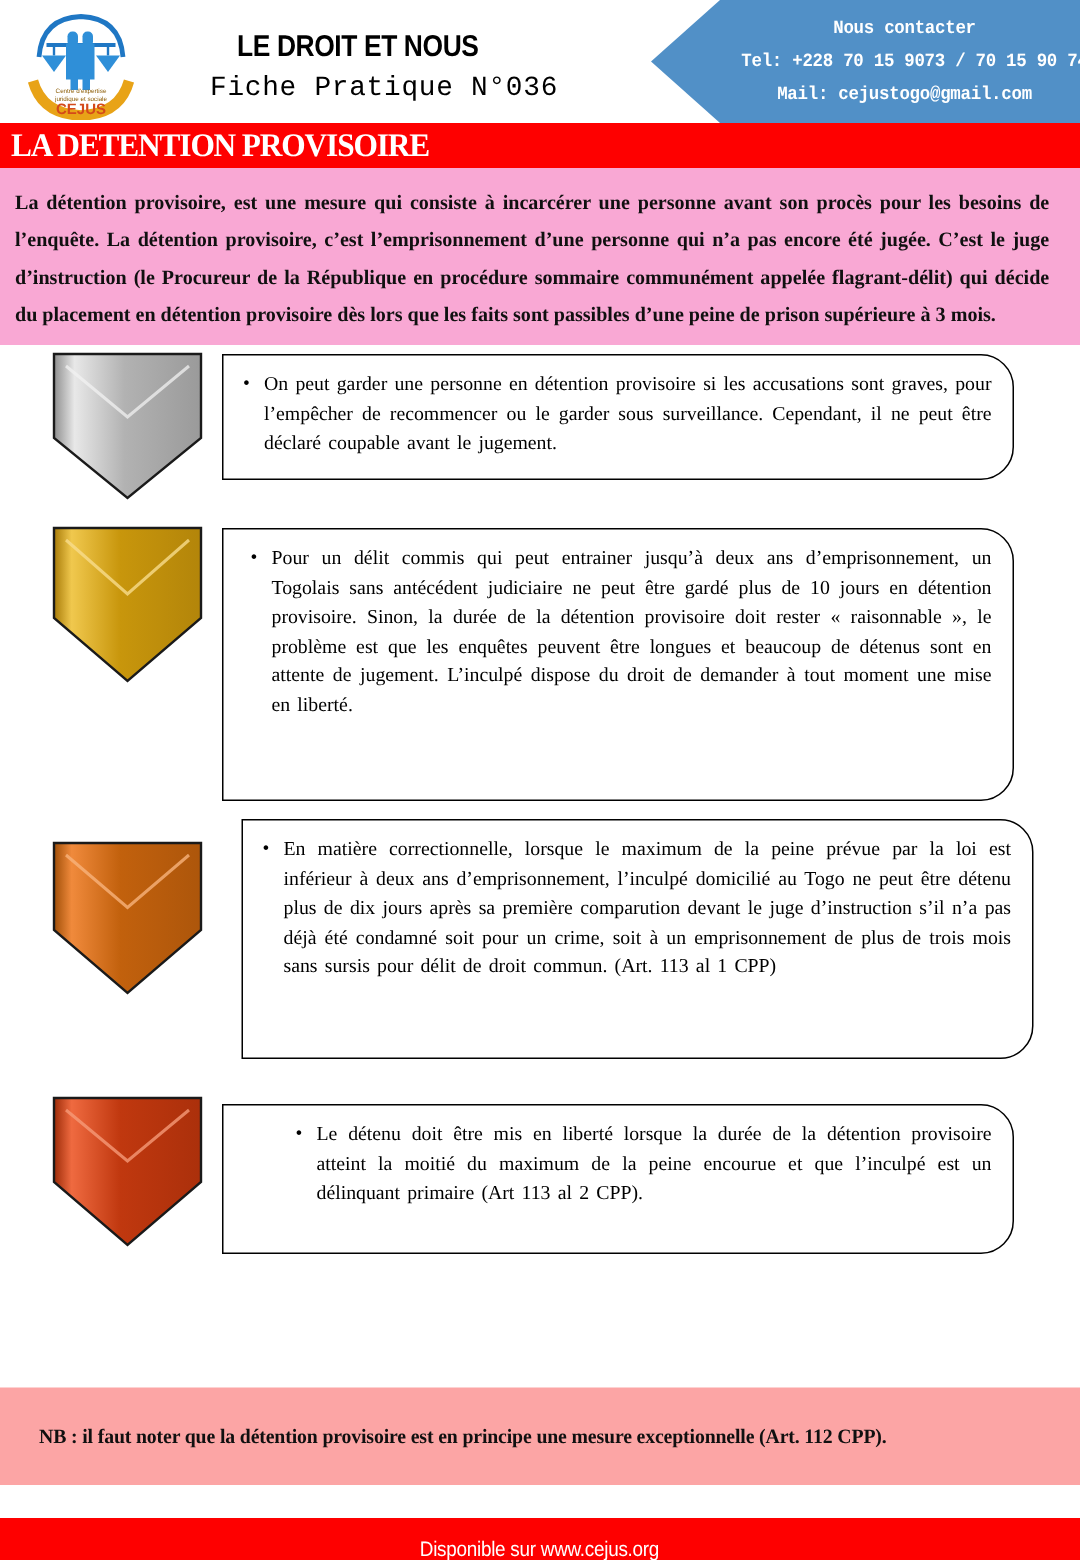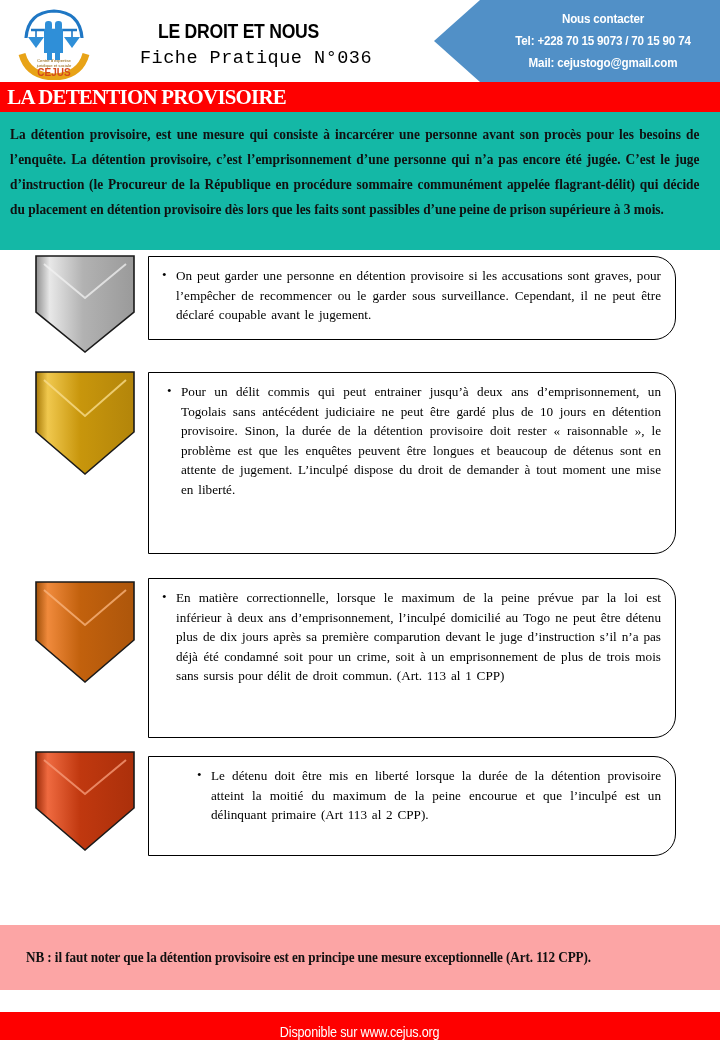--- a/index.html
+++ b/index.html
@@ -61,21 +61,21 @@
 
   .contact-banner {
     position: absolute;
     left: 434px;
     top: 0px;
     width: 286px;
     height: 82px;
     background: #5190c7;
     clip-path: polygon(46px 0, 286px 0, 286px 82px, 46px 82px, 0 41px);
     color: #ffffff;
-    font-family: Liberation Sans, sans-serif;
+    font-family: Liberation Mono, monospace;
     font-weight: bold;
     font-size: 12.5px;
     padding-left: 52px;
     padding-top: 8px;
     text-align: center;
     line-height: 22px;
     letter-spacing: -0.2px;
   }
   .contact-line { transform: scaleX(0.93); transform-origin: center; white-space: nowrap; }
 
@@ -96,22 +96,22 @@
     color: #ffffff;
     letter-spacing: -0.8px;
     transform: scaleX(0.95);
     transform-origin: center;
     white-space: nowrap;
   }
 
   
   .intro {
     width: 720px;
-    background: #14b8a6;
-    padding: 10px 10px 28px 10px;
+    background: #f9a8d4;
+    padding: 10px 10px 8px 10px;
   }
   .intro-text {
     font-family: "Liberation Serif", serif;
     font-size: 13.6px;
     line-height: 25px;
     color: #101010;
     text-align: justify;
     font-weight: 600;
     transform: scaleX(0.985);
     transform-origin: left;
@@ -162,21 +162,21 @@
   }
 
   
   #chev-1 { left: 34px; top: 4px;   height: 100px; }
   #box-1  { top: 6px;   min-height: 84px; }
 
   #chev-2 { left: 34px; top: 120px; height: 106px; }
   #box-2  { top: 122px; min-height: 182px; padding-left: 16px; }
 
   #chev-3 { left: 34px; top: 330px; height: 104px; }
-  #box-3  { top: 328px; min-height: 160px; }
+  #box-3  { top: 316px; min-height: 160px; margin-left: 13px; }
 
   #chev-4 { left: 34px; top: 500px; height: 102px; }
   #box-4  { top: 506px; min-height: 100px; padding-left: 46px; }
 
   
   .nb {
     position: absolute;
     left: 0;
     top: 925px;
     width: 720px;

